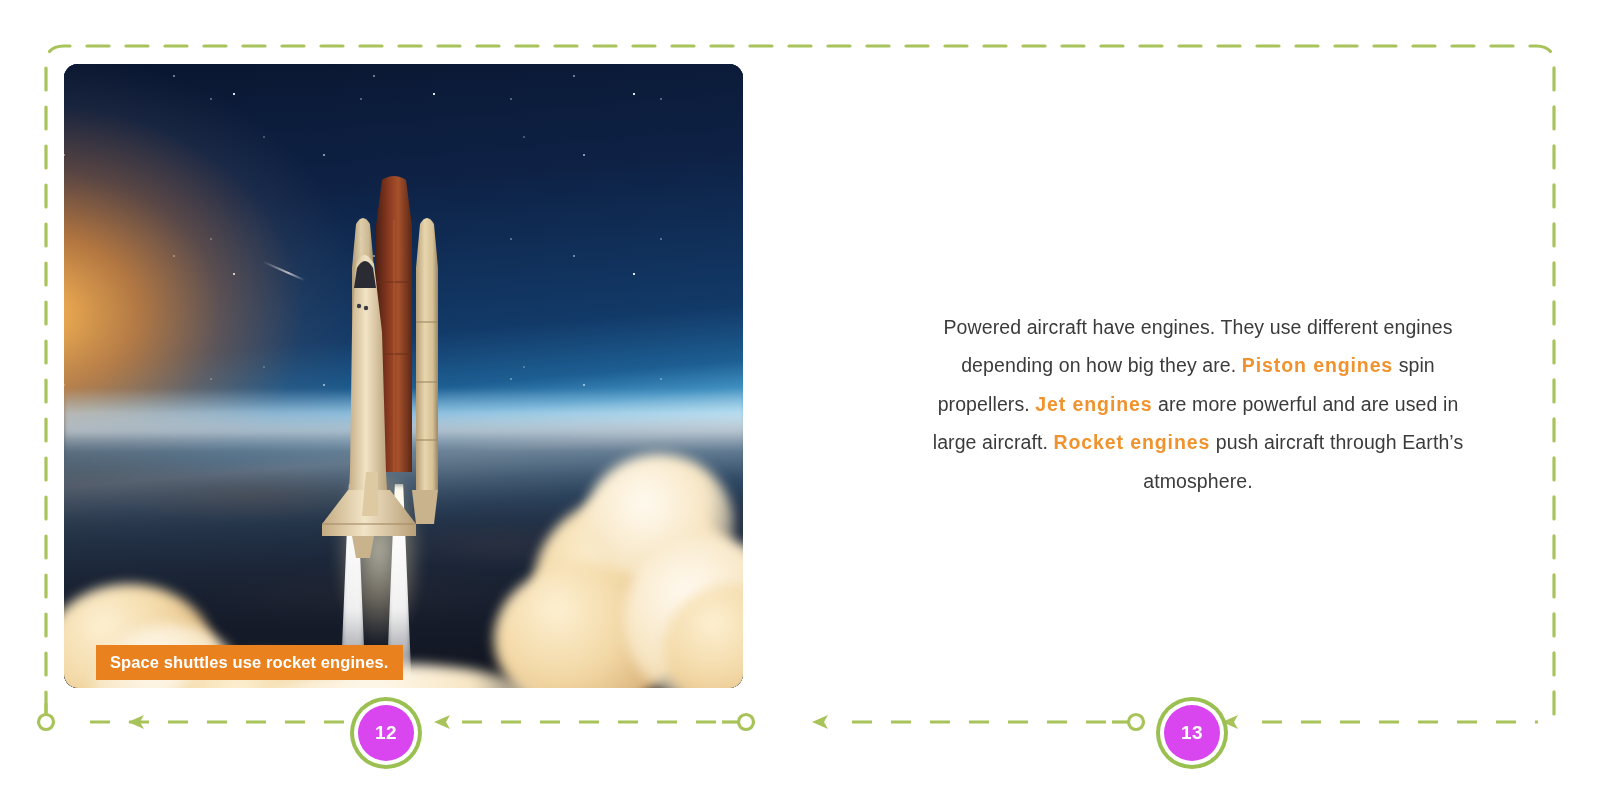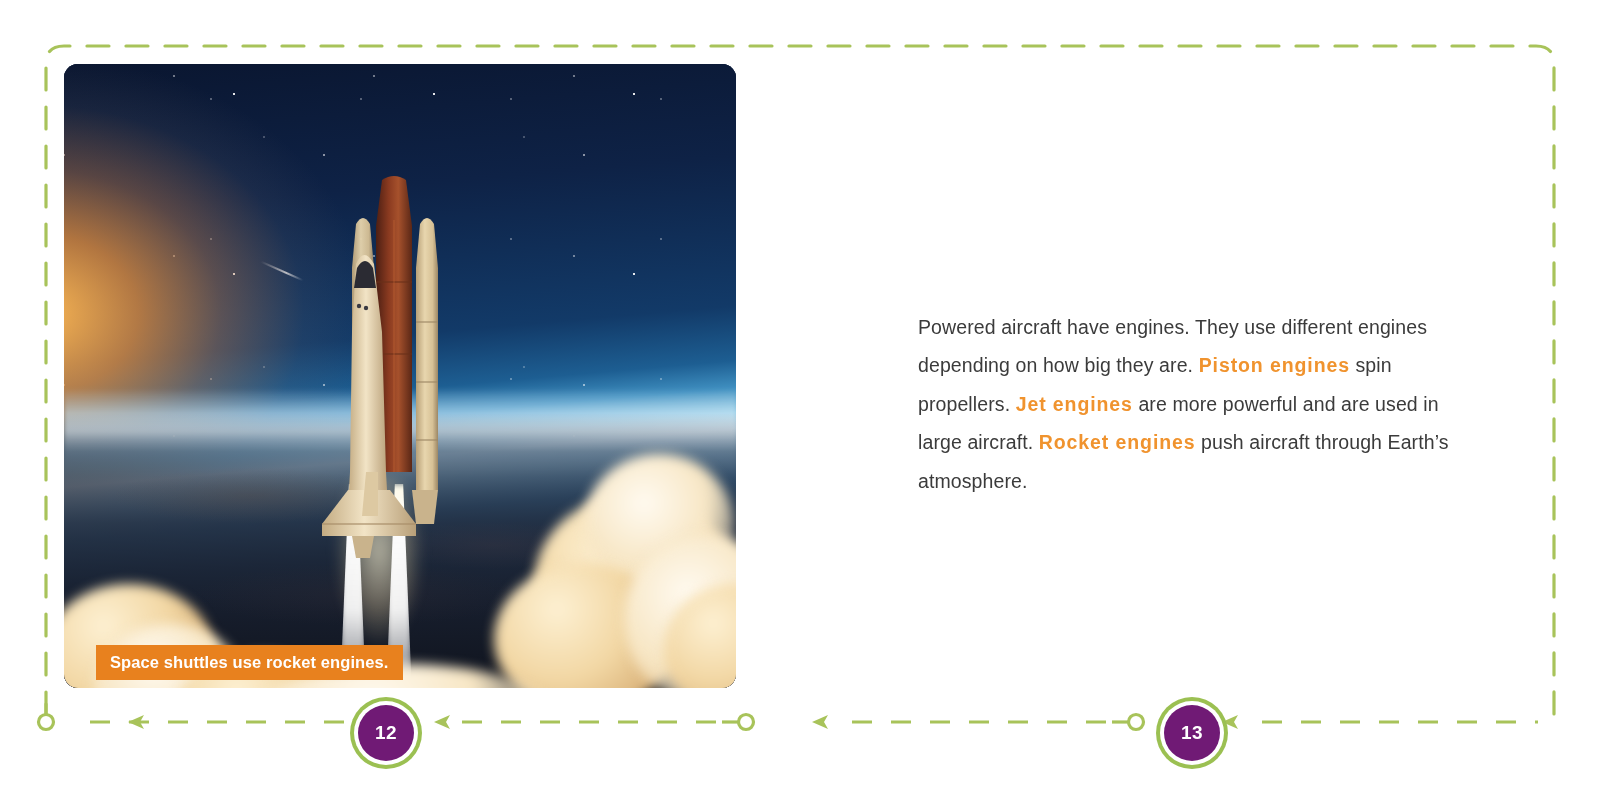--- a/index.html
+++ b/index.html
@@ -36,20 +36,21 @@
   
   #photo-card {
     position: absolute;
     left: 64px;
     top: 64px;
     width: 672px;
     height: 624px;
     border-radius: 14px;
     overflow: hidden;
     background: #0b1a33;
+    padding-left: 7px;
   }
 
   
   .sky {
     position: absolute;
     inset: 0;
     background:
       radial-gradient(ellipse 520px 420px at 2% 42%,
         rgba(255,176,60,0.95) 0%,
         rgba(240,140,50,0.62) 26%,
@@ -232,34 +233,35 @@
   #body-text {
     position: absolute;
     left: 918px;
     top: 288px;
     width: 560px;
     font-size: 19.5px;
     line-height: 38.5px;
     color: #3b3b3b;
     font-weight: 400;
     letter-spacing: 0.1px;
+    text-align: center;
   }
   #body-text .kw {
     color: #f0932e;
     font-weight: 700;
     letter-spacing: 0.9px;
   }
 
   
   .page-badge {
     position: absolute;
     width: 56px;
     height: 56px;
     border-radius: 50%;
-    background: #701a75;
+    background: #d946ef;
     box-shadow: 0 0 0 4px #ffffff, 0 0 0 8px #9bc052;
     display: flex;
     align-items: center;
     justify-content: center;
     color: #ffffff;
     font-size: 19px;
     font-weight: 700;
     letter-spacing: 0.5px;
   }
   #page-badge-left  { left: 358px;  top: 705px; }

